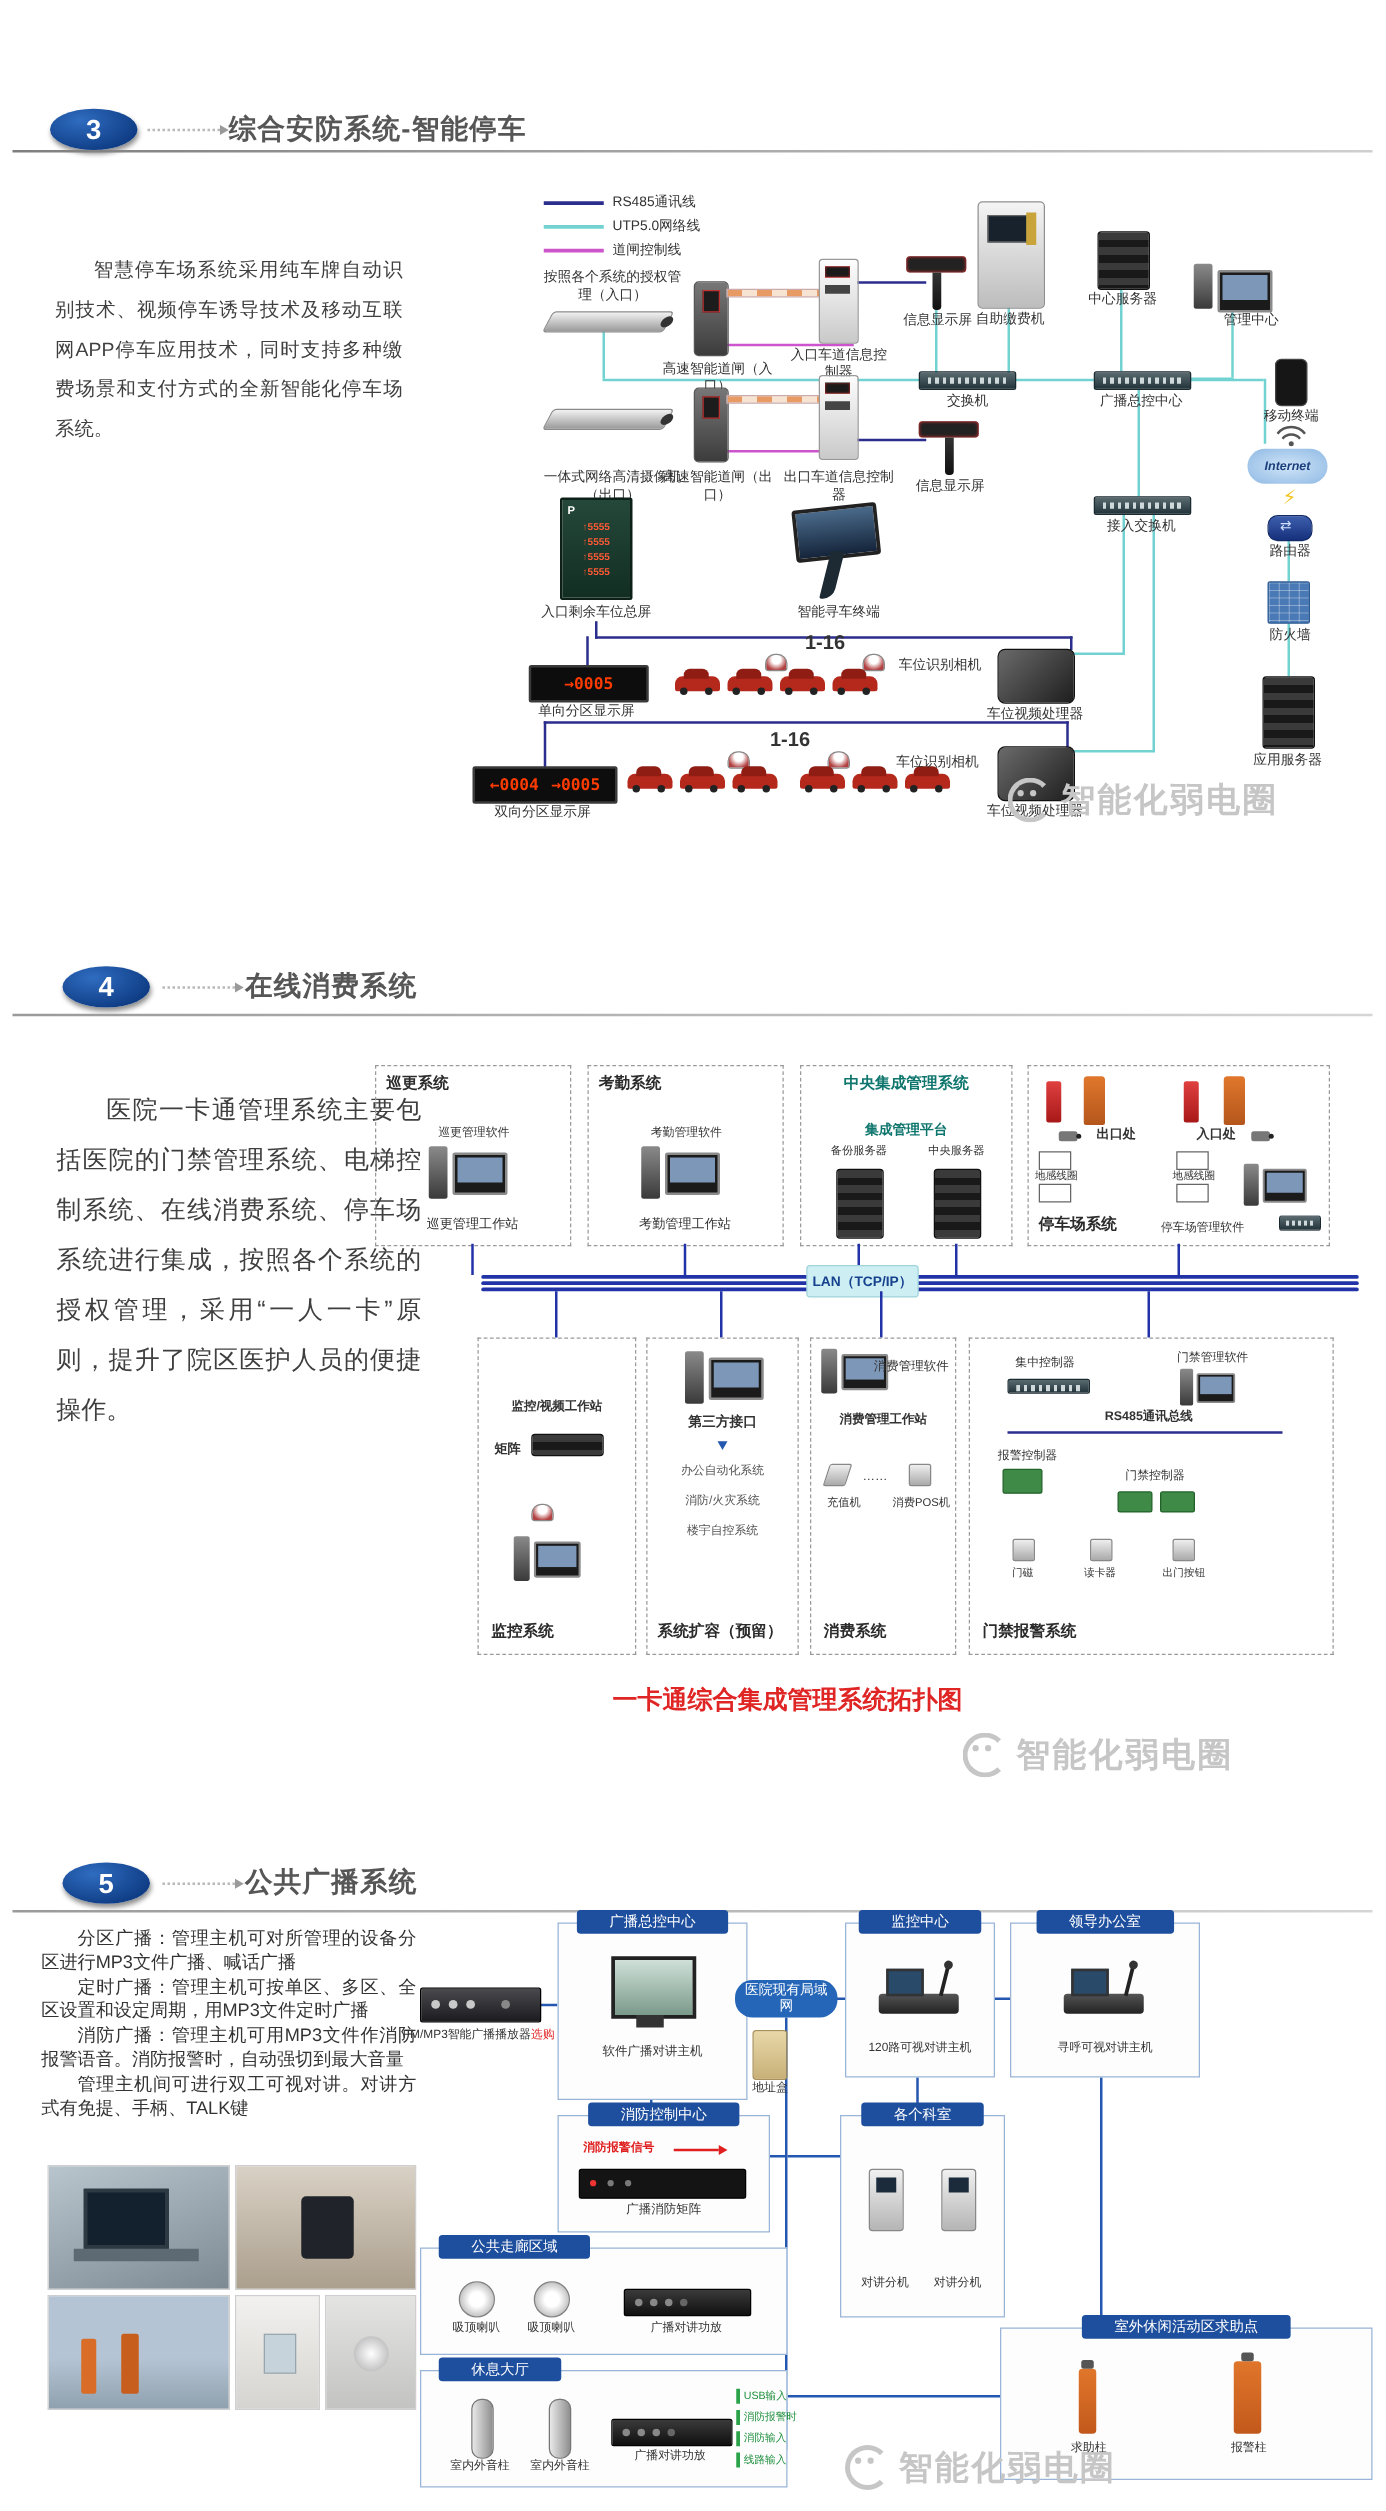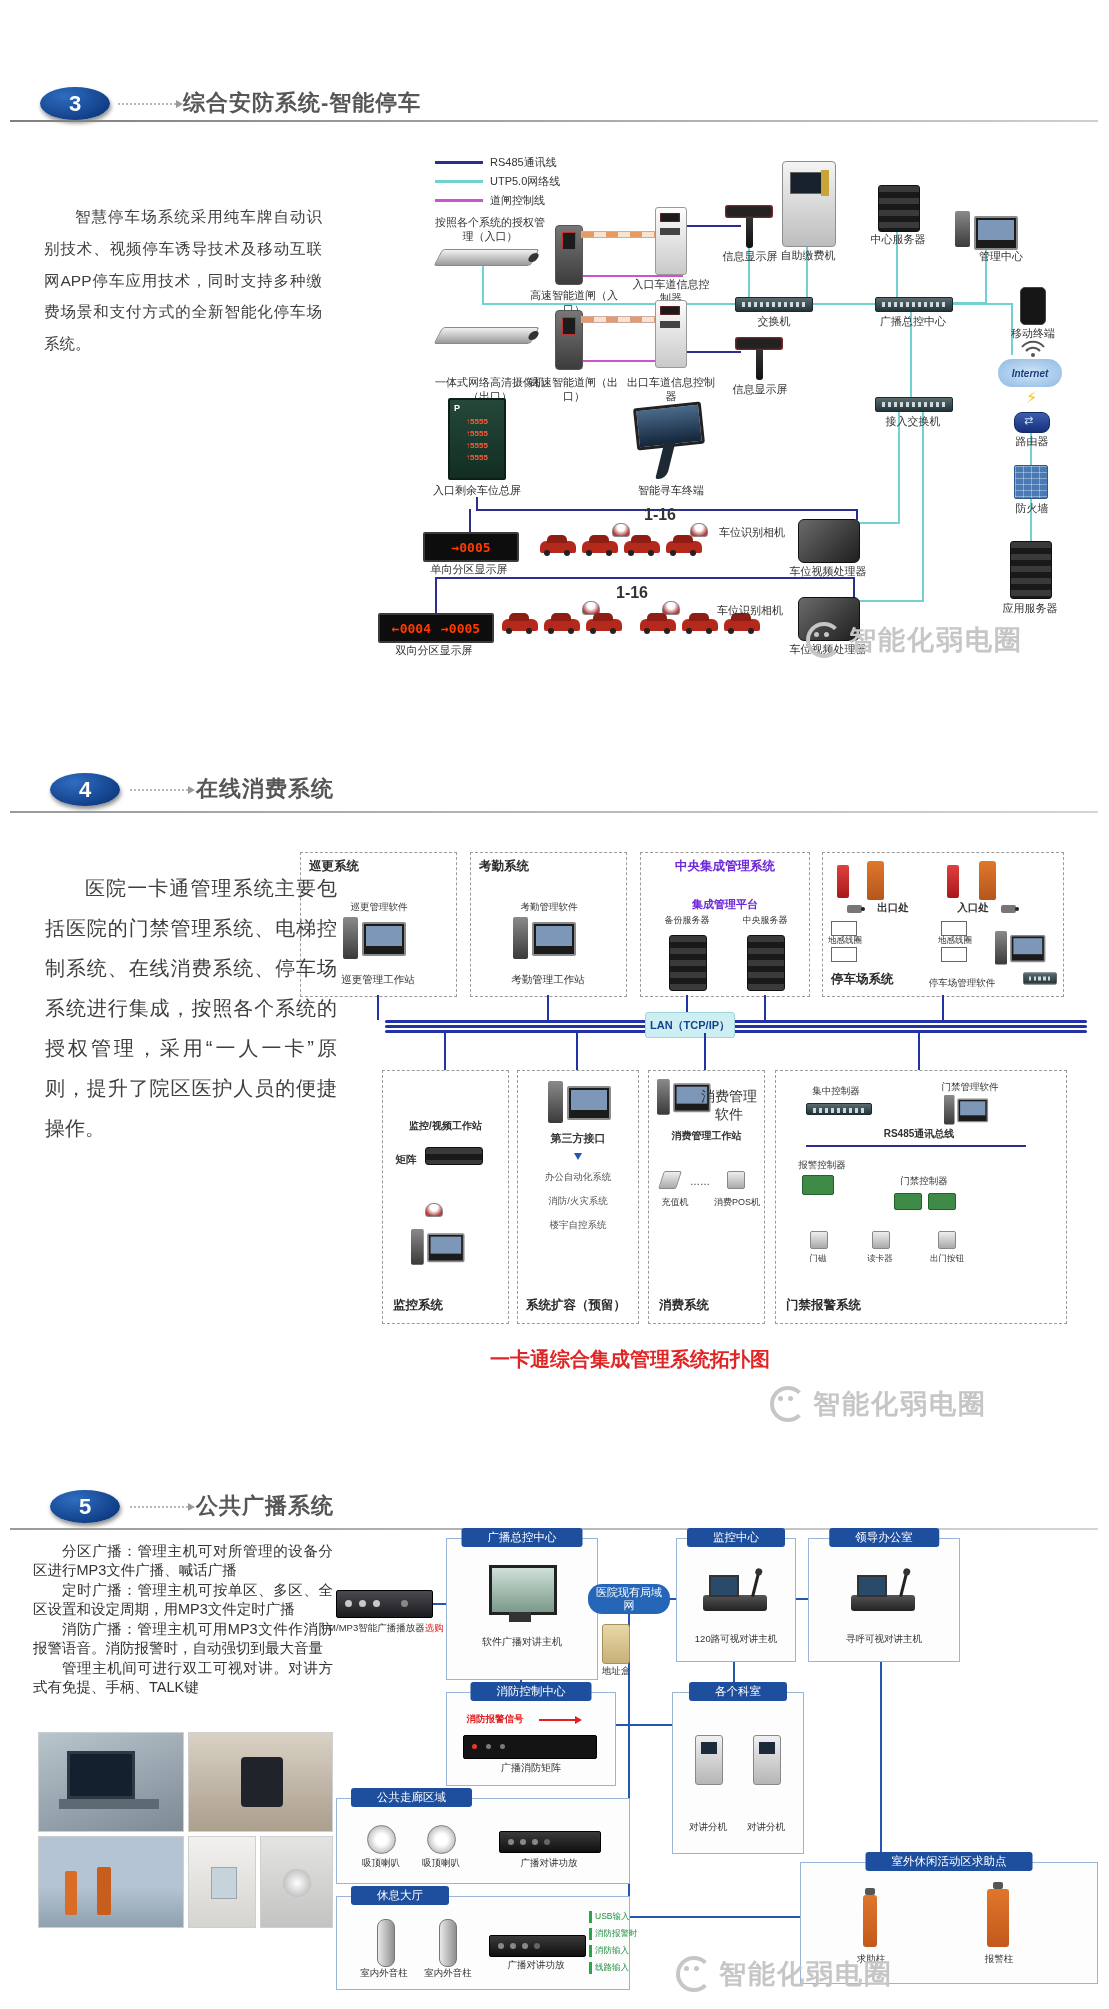--- a/index.html
+++ b/index.html
@@ -69,21 +69,21 @@
   .car{position:absolute;width:36px;height:12px;background:#b5281c;border-radius:6px 6px 2px 2px}
   .car:before{content:"";position:absolute;left:7px;top:-6px;width:20px;height:8px;background:#8f1d14;border-radius:5px 5px 0 0}
   .car:after{content:"";position:absolute;left:4px;bottom:-3px;width:6px;height:6px;background:#222;border-radius:50%;box-shadow:20px 0 0 #222}
   .vproc{position:absolute;width:60px;height:42px;background:linear-gradient(135deg,#6a6a6a,#1e1e1e);border-radius:6px;border:1px solid #111}
   .screen-tilt{position:absolute;width:62px;height:36px;background:linear-gradient(#4a6a8a,#14243a);border:3px solid #222;border-radius:3px;transform:rotate(-6deg)}
   .stand{position:absolute;width:11px;height:38px;background:#1d2a33;transform:skewX(-14deg);border-radius:0 0 8px 2px}
   .wifi{position:absolute;width:26px;height:18px}
   
   .dashbox{position:absolute;border:1.5px dashed #9a9a9a}
   .boxtitle{position:absolute;font-size:12.5px;font-weight:bold;color:#2b2b2b}
-  .red-t{color:#6d28d9}
+  .red-t{color:#0f766e}
   .gatepost-r{position:absolute;width:12px;height:33px;background:linear-gradient(#e04040,#a81818);border-radius:2px}
   .gatepost-o{position:absolute;width:17px;height:39px;background:linear-gradient(#e0772c,#b4561c);border-radius:3px 3px 2px 2px}
   .loopcoil{position:absolute;width:24px;height:13px;border:1.5px solid #666;background:#fff}
   .minicam{position:absolute;width:15px;height:8px;background:#777;border-radius:2px}
   .minicam:after{content:"";position:absolute;right:-3px;top:2px;width:4px;height:4px;background:#222;border-radius:50%}
   .board{position:absolute;background:#3f8a46;border:1px solid #22622a;border-radius:2px}
   .sens{position:absolute;width:16px;height:16px;background:linear-gradient(#eee,#aaa);border:1px solid #888;border-radius:2px}
   .lanline{position:absolute;height:2.5px;background:#2233a8;border-radius:2px}
   .lanpill{position:absolute;background:#cdeef2;border:1px solid #9fd4da;color:#16418f;font-weight:bold;
            font-size:11px;display:flex;align-items:center;justify-content:center;border-radius:3px}
@@ -379,21 +379,21 @@
       </div>
     <div class="boxtitle" style="left:10px;top:226px">监控系统</div>
   </div>
   <div class="dashbox" style="left:648px;top:1070px;width:115px;height:252px">
     <div class="pcset" style="left:8px;top:8px;transform:scale(.85)">
         <div class="tw"></div>
         <div class="mon">
           <i></i>
         </div>
       </div>
-    <div class="lbl" style="left:48px;top:16px;width:64px;font-size:14px">消费管理软件</div>
+    <div class="lbl" style="left:48px;top:16px;width:64px;font-size:10px">消费管理软件</div>
     <div class="lbl" style="left:4px;top:58px;width:107px;font-size:10px;font-weight:bold">消费管理工作站</div>
     <div class="sens" style="left:12px;top:100px;transform:skewX(-18deg)"></div>
     <div class="lbl" style="left:36px;top:104px;width:30px;font-size:10px">……</div>
     <div class="sens" style="left:78px;top:100px"></div>
     <div class="lbl" style="left:0px;top:126px;width:52px;font-size:9px">充值机</div>
     <div class="lbl" style="left:62px;top:126px;width:52px;font-size:9px">消费POS机</div>
     <div class="boxtitle" style="left:10px;top:226px">消费系统</div>
   </div>
   <div class="dashbox" style="left:775px;top:1070px;width:290px;height:252px">
     <div class="lbl" style="left:22px;top:14px;width:76px;font-size:9.5px">集中控制器</div>

